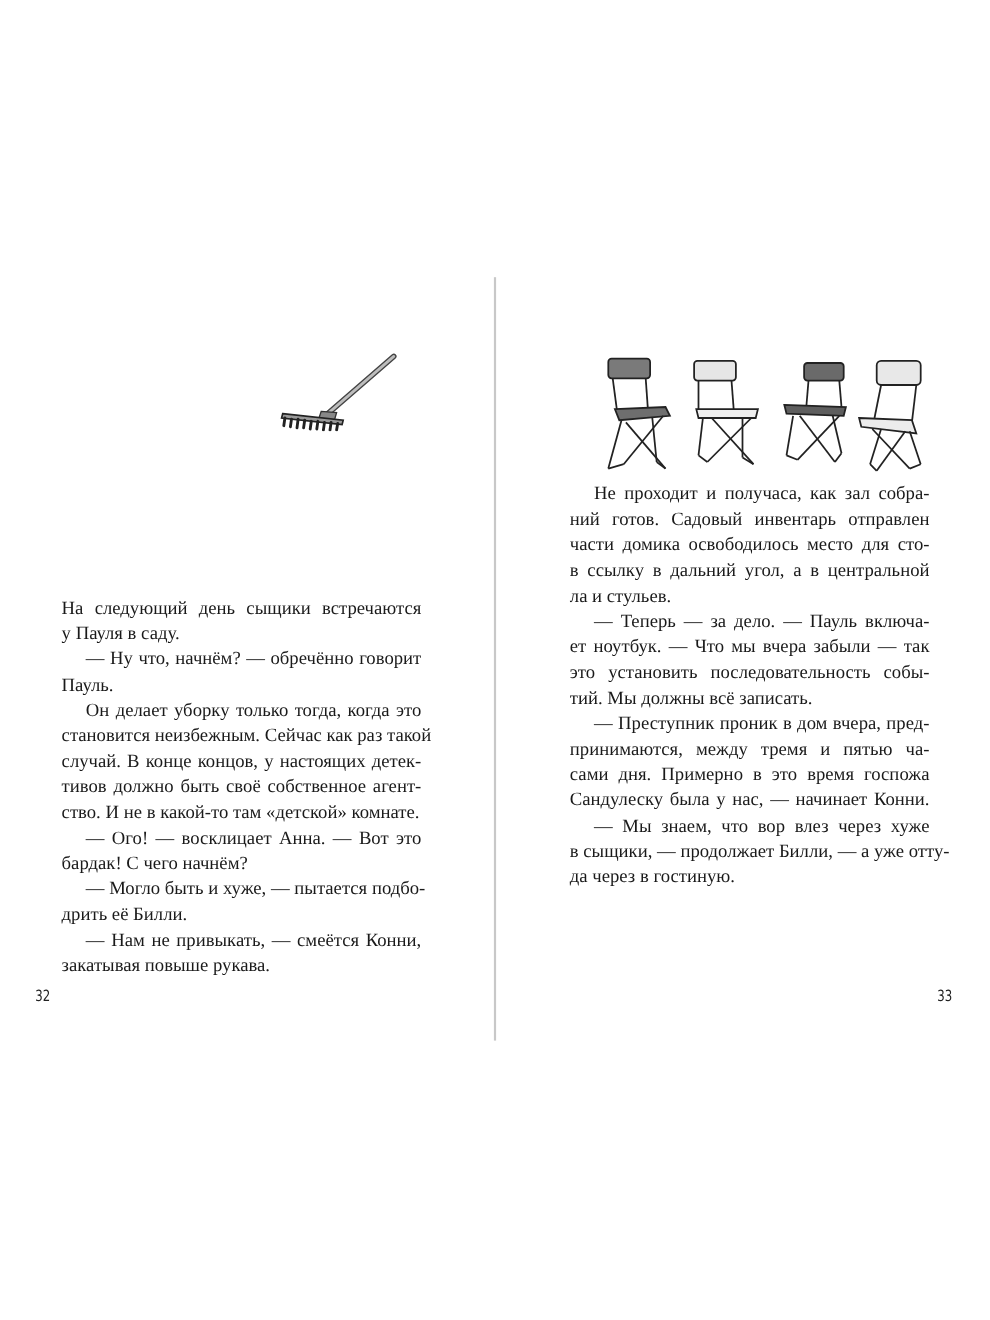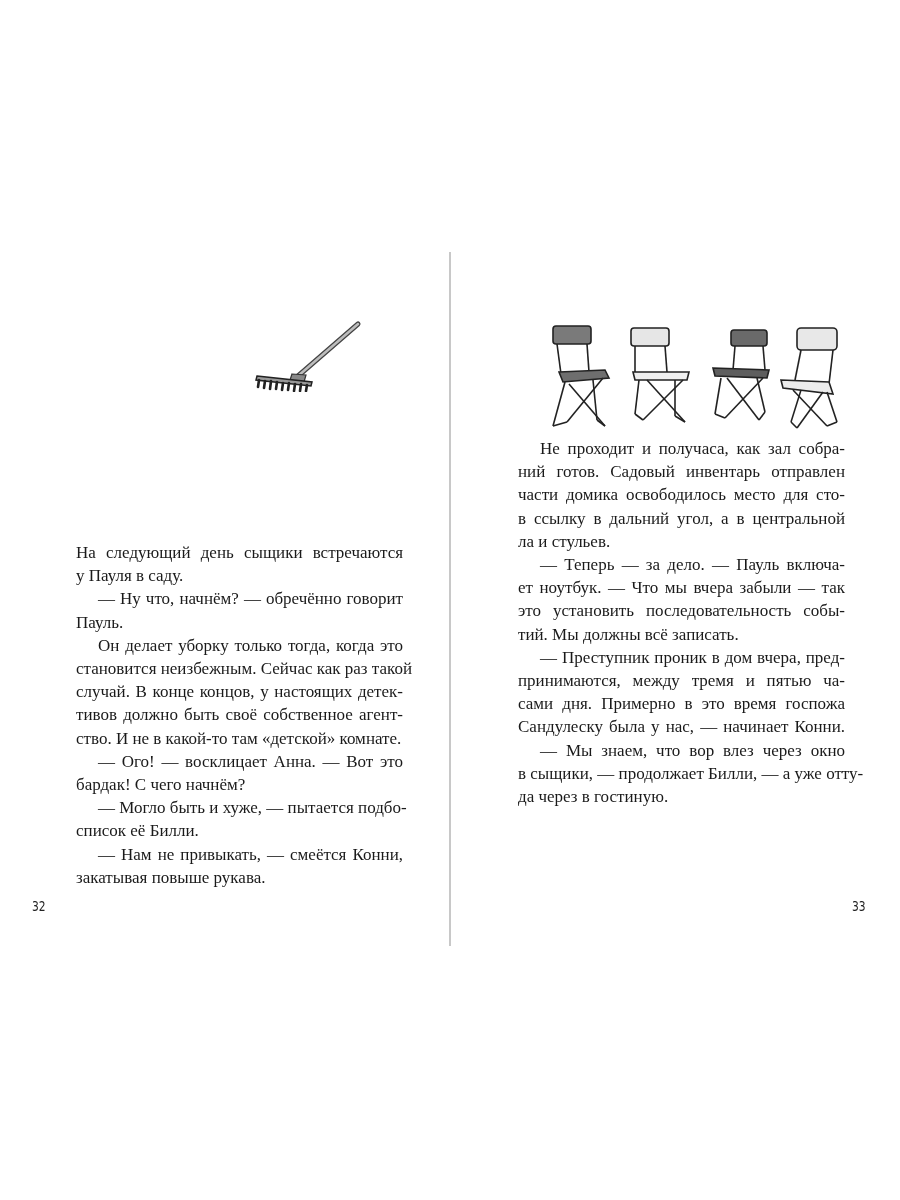--- a/index.html
+++ b/index.html
@@ -11,21 +11,21 @@
     .page-right { left: 451px; width: 449px; }
 
     .rake { position: absolute; left: 254px; top: 320px; width: 108px; height: 72px; }
     .chairs { position: absolute; left: 96px; top: 322px; width: 292px; height: 110px; }
 
     .chapter-title { position: absolute; left: 40px; top: 418px; width: 370px; text-align: center;
       font-family: "DejaVu Serif", serif; font-weight: bold; font-size: 30px; line-height: 40px; letter-spacing: 0.3px; color: #111; }
     .chapter-title span { display: block; }
 
     .body-text { position: absolute; font-family: "Liberation Serif", serif; font-size: 17px; line-height: 23.2px; color: #1a1a1a; text-align: justify; }
-    .page-left .body-text { left: 56px; top: 541px; width: 327px; margin-left: 20px; }
+    .page-left .body-text { left: 56px; top: 541px; width: 327px; }
     .page-right .body-text { left: 67px; top: 437px; width: 327px; }
     .body-text p { margin: 0; text-indent: 22px; }
     .body-text p.noindent { text-indent: 0; }
     .line { display: block; text-align-last: justify; white-space: nowrap; }
     .line.last { text-align-last: left; }
 
     .page-num { position: absolute; top: 898px; font-family: "DejaVu Sans Condensed", "DejaVu Sans", sans-serif; font-size: 14px; color: #222; transform: scaleX(0.85); transform-origin: left top; }
     .page-left .page-num { left: 32px; }
     .page-right .page-num { left: 401px; }
   </style>
@@ -70,21 +70,21 @@
         <span class="line" style="text-indent:0">случай. В конце концов, у настоящих детек-</span>
         <span class="line" style="text-indent:0">тивов должно быть своё собственное агент-</span>
         <span class="line last" style="text-indent:0">ство. И не в какой-то там «детской» комнате.</span>
       </p>
       <p>
         <span class="line">— Ого! — восклицает Анна. — Вот это</span>
         <span class="line last" style="text-indent:0">бардак! С чего начнём?</span>
       </p>
       <p>
         <span class="line">— Могло быть и хуже, — пытается подбо-</span>
-        <span class="line last" style="text-indent:0">список её Билли.</span>
+        <span class="line last" style="text-indent:0">дрить её Билли.</span>
       </p>
       <p>
         <span class="line">— Нам не привыкать, — смеётся Конни,</span>
         <span class="line last" style="text-indent:0">закатывая повыше рукава.</span>
       </p>
     </div>
 
     <div class="page-num">32</div>
   </div>
 
@@ -158,21 +158,21 @@
         <span class="line" style="text-indent:0">это установить последовательность собы-</span>
         <span class="line last" style="text-indent:0">тий. Мы должны всё записать.</span>
       </p>
       <p>
         <span class="line">— Преступник проник в дом вчера, пред-</span>
         <span class="line" style="text-indent:0">принимаются, между тремя и пятью ча-</span>
         <span class="line" style="text-indent:0">сами дня. Примерно в это время госпожа</span>
         <span class="line" style="text-indent:0">Сандулеску была у нас, — начинает Конни.</span>
       </p>
       <p>
-        <span class="line">— Мы знаем, что вор влез через окно</span>
+        <span class="line">— Мы знаем, что вор влез через хуже</span>
         <span class="line" style="text-indent:0">в сыщики, — продолжает Билли, — а уже отту-</span>
         <span class="line last" style="text-indent:0">да через в гостиную.</span>
       </p>
     </div>
 
     <div class="page-num">33</div>
   </div>
 </div>
 
 </body></html>

